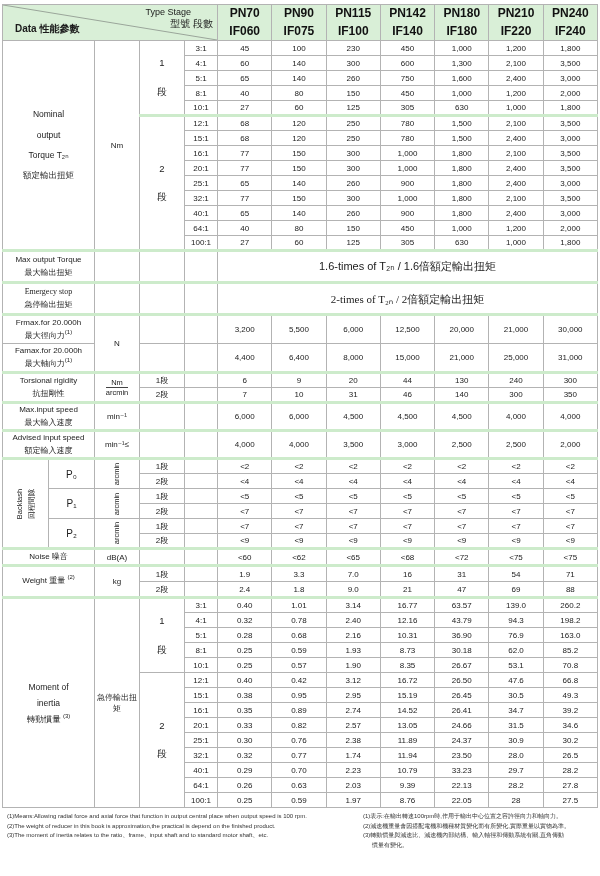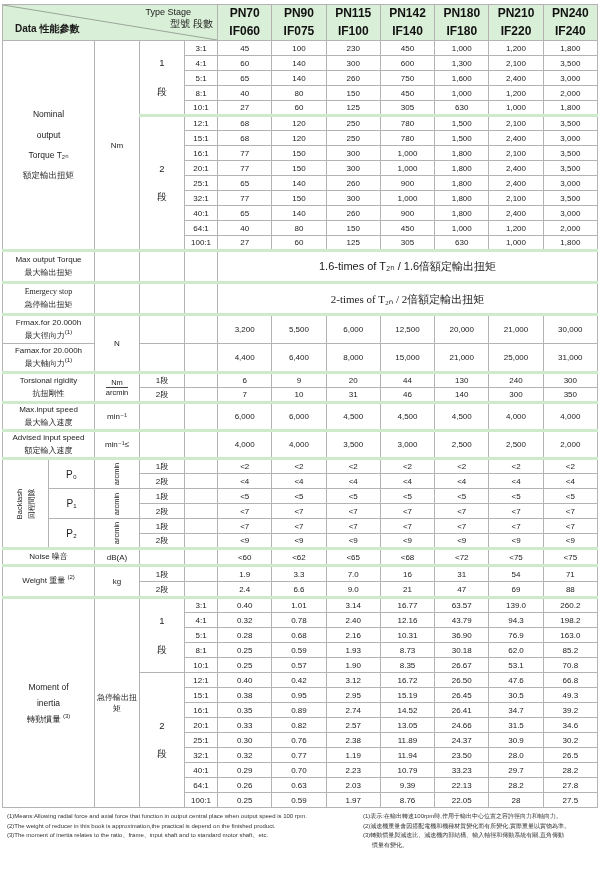--- a/index.html
+++ b/index.html
@@ -425,21 +425,21 @@
           <td class="val">7.0</td>
           <td class="val">16</td>
           <td class="val">31</td>
           <td class="val">54</td>
           <td class="val">71</td>
         </tr>
         <tr style="height: 16px;">
           <td class="stage-sm">2段</td>
           <td></td>
           <td class="val">2.4</td>
-          <td class="val">6.6</td>
+          <td class="val">1.8</td>
           <td class="val">9.0</td>
           <td class="val">21</td>
           <td class="val">47</td>
           <td class="val">69</td>
           <td class="val">88</td>
         </tr>
         <tr class="sep" style="height: 15px;">
           <td colspan="2" rowspan="14" class="lbl tall2">Moment of<br>inertia<br>轉動慣量 <sup>(3)</sup></td>
           <td rowspan="14" class="unit">急停輸出扭矩</td>
           <td rowspan="5" class="stage">1<br>段</td>
@@ -540,21 +540,21 @@
           <td class="val">2.38</td>
           <td class="val">11.89</td>
           <td class="val">24.37</td>
           <td class="val">30.9</td>
           <td class="val">30.2</td>
         </tr>
         <tr style="height: 15px;">
           <td class="ratio">32:1</td>
           <td class="val">0.32</td>
           <td class="val">0.77</td>
-          <td class="val">1.19</td>
+          <td class="val">1.74</td>
           <td class="val">11.94</td>
           <td class="val">23.50</td>
           <td class="val">28.0</td>
           <td class="val">26.5</td>
         </tr>
         <tr style="height: 15px;">
           <td class="ratio">40:1</td>
           <td class="val">0.29</td>
           <td class="val">0.70</td>
           <td class="val">2.23</td>

